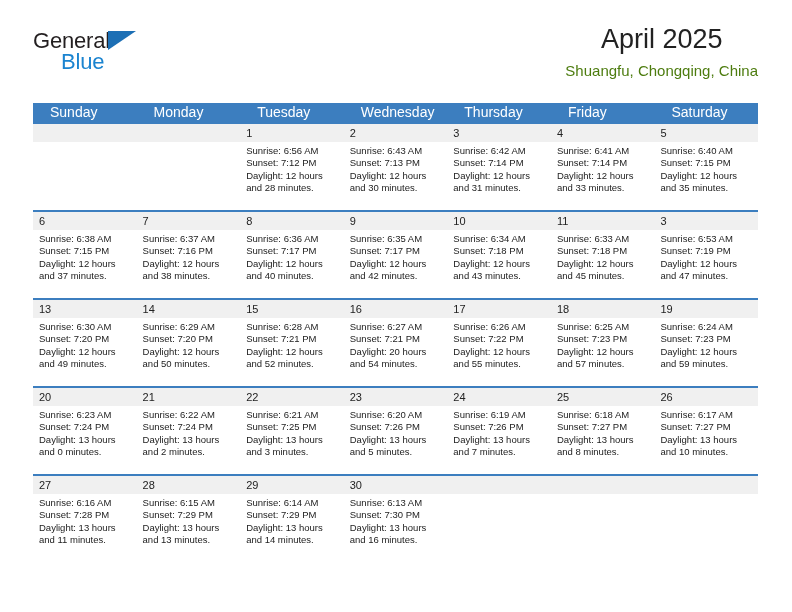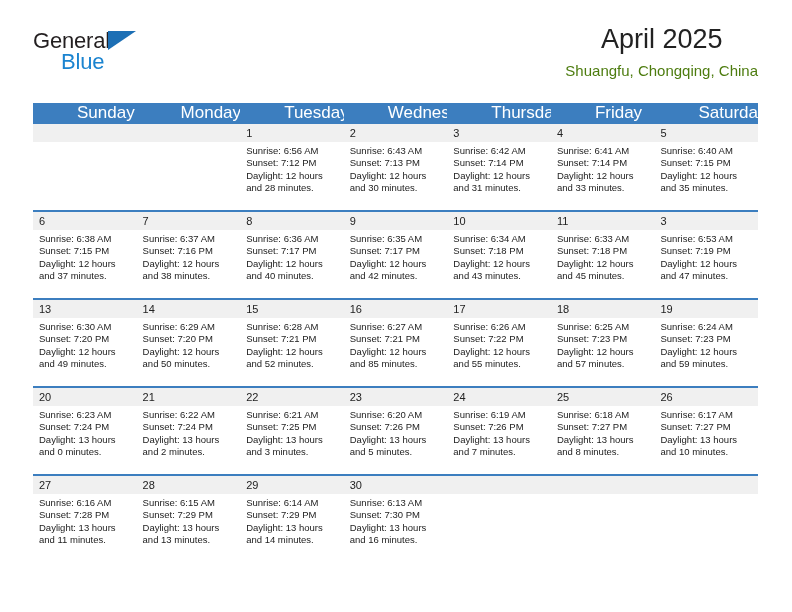--- a/index.html
+++ b/index.html
@@ -90,28 +90,27 @@
     top: 103px;
     width: 725px;
   }
   .weekdays {
     display: flex;
     background: #3c7ebf;
     height: 19px;
   }
   .weekday {
     flex: 1 1 0;
-    font-size: 17px;
+    font-size: 14px;
     color: #ffffff;
     line-height: 19px;
-    padding-left: 6px;
+    padding-left: 17px;
     box-sizing: border-box;
     overflow: hidden;
     white-space: nowrap;
-    margin-left: 38px;
   }
 
   .week {
     display: flex;
     border-top: 2px solid #3c7ebf;
     height: 88px;
     box-sizing: border-box;
   }
   .week:first-of-type {
     border-top: none;
@@ -306,21 +305,21 @@
           <div>Sunrise: 6:28 AM</div>
           <div>Sunset: 7:21 PM</div>
           <div class="daylight-line">Daylight: 12 hours and 52 minutes.</div>
         </div>
       </div>
       <div class="day-cell">
         <div class="day-num-band">16</div>
         <div class="day-info">
           <div>Sunrise: 6:27 AM</div>
           <div>Sunset: 7:21 PM</div>
-          <div class="daylight-line">Daylight: 12 hours and 85 minutes.</div>
+          <div class="daylight-line">Daylight: 20 hours and 54 minutes.</div>
         </div>
       </div>
       <div class="day-cell">
         <div class="day-num-band">17</div>
         <div class="day-info">
           <div>Sunrise: 6:26 AM</div>
           <div>Sunset: 7:22 PM</div>
           <div class="daylight-line">Daylight: 12 hours and 55 minutes.</div>
         </div>
       </div>

